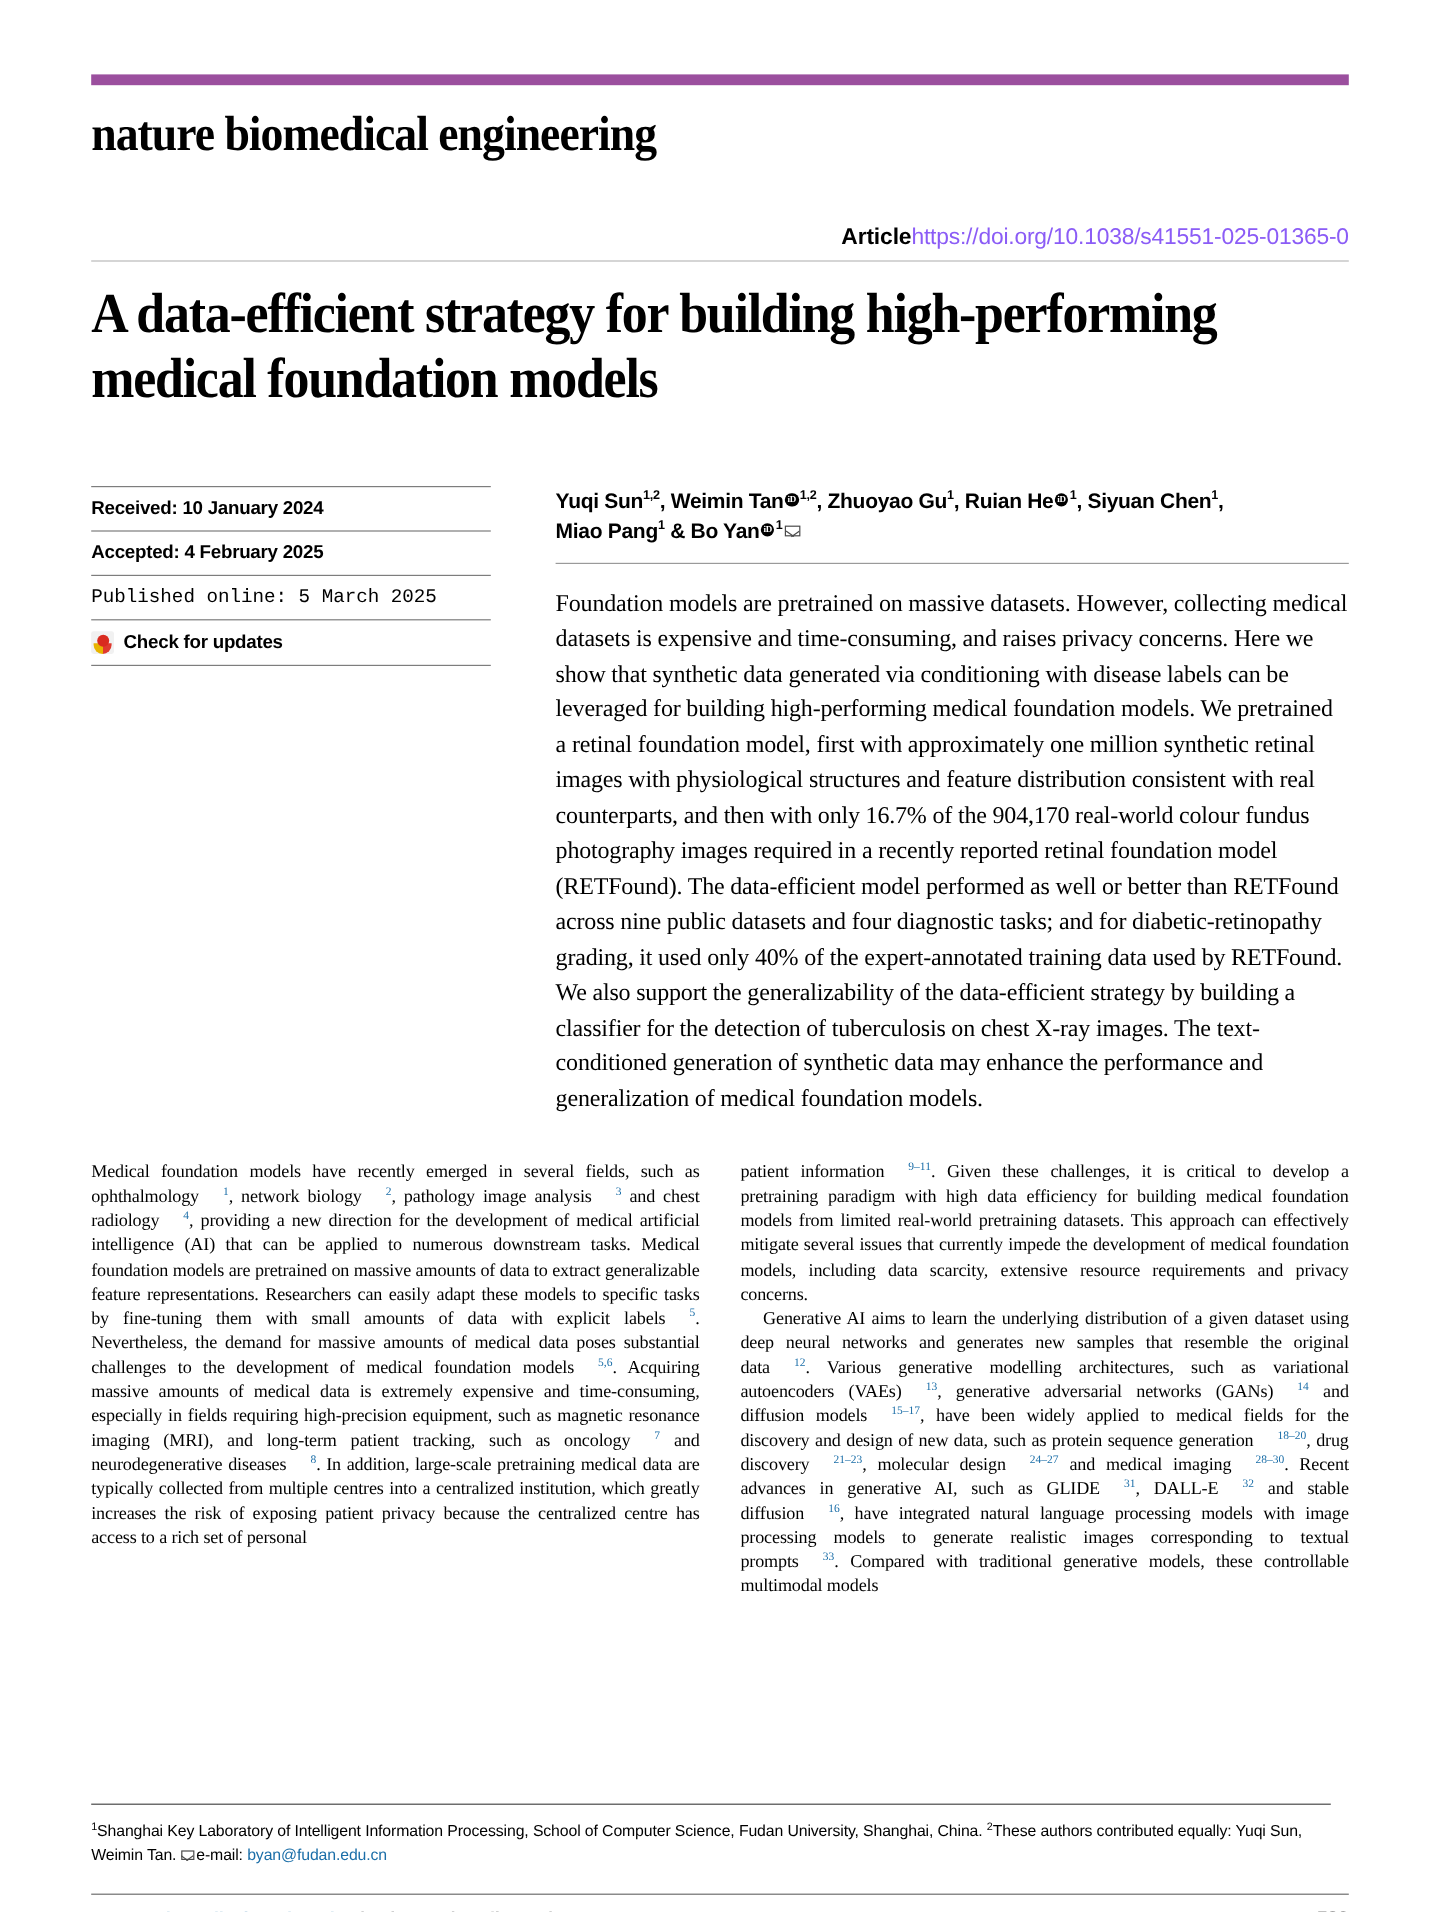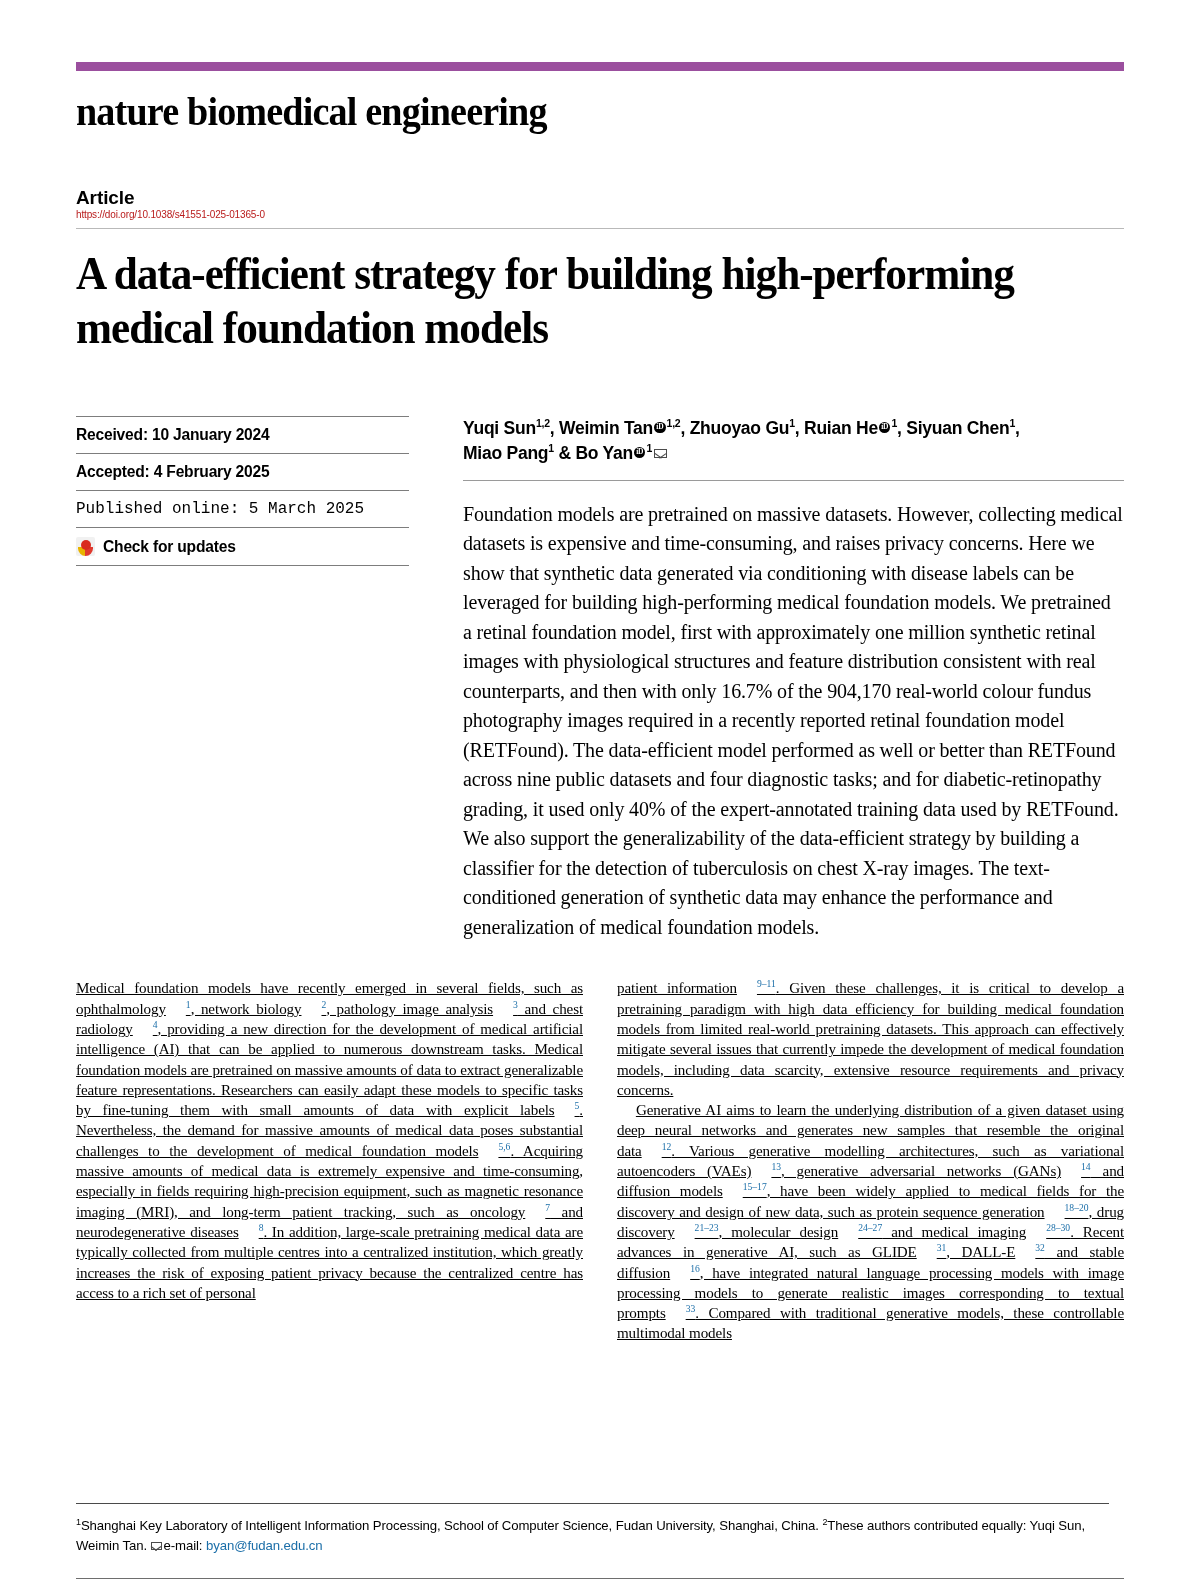--- a/index.html
+++ b/index.html
@@ -41,30 +41,29 @@
   }
 
   
   .article-bar {
     display: flex;
     align-items: baseline;
     justify-content: flex-end;
     margin-top: 54px;
     padding-bottom: 8px;
     border-bottom: 1.4px solid #b9b9b9;
-    flex-direction: column;
   }
   .article-kicker {
     font-size: 19px;
     font-weight: bold;
     letter-spacing: -0.1px;
   }
   .doi-link {
-    font-size: 10px;
-    color: #b91c1c;
+    font-size: 19px;
+    color: #8b5cf6;
     text-decoration: none;
     letter-spacing: -0.15px;
   }
 
   
   .title {
     font-family: "Liberation Serif", serif;
     font-weight: bold;
     font-size: 47px;
     line-height: 1.14;
@@ -192,21 +191,20 @@
     line-height: 1.475;
     letter-spacing: -0.15px;
     text-align: left;
   }
 
   
   .body-region {
     display: flex;
     margin-top: 36px;
     gap: 34px;
-    text-decoration: underline;
   }
   .body-col {
     flex: 1 1 0;
     font-family: "Liberation Serif", serif;
     font-size: 15.1px;
     line-height: 1.345;
     text-align: justify;
     letter-spacing: -0.12px;
     hyphens: none;
   }

